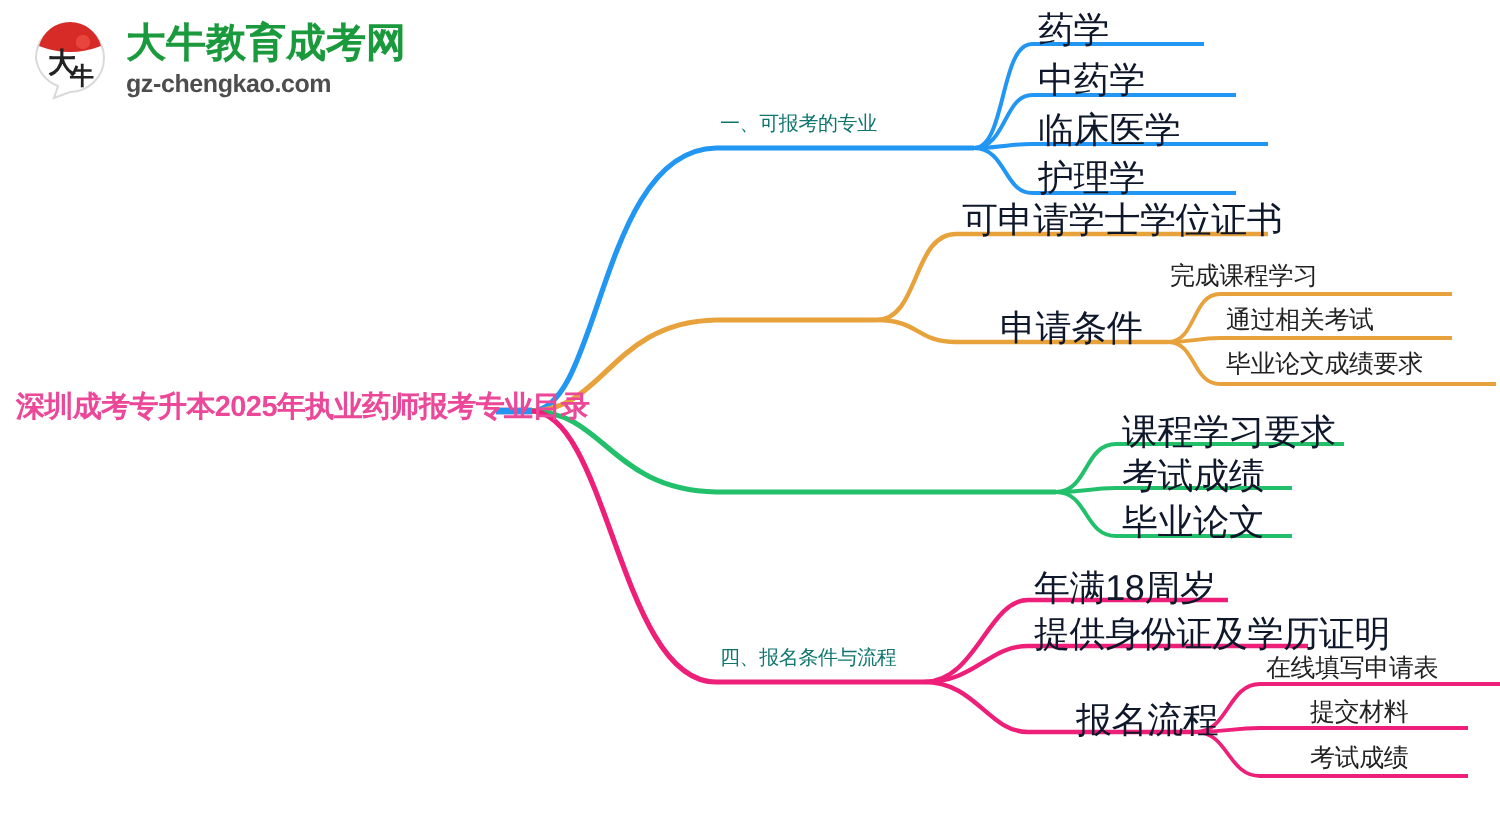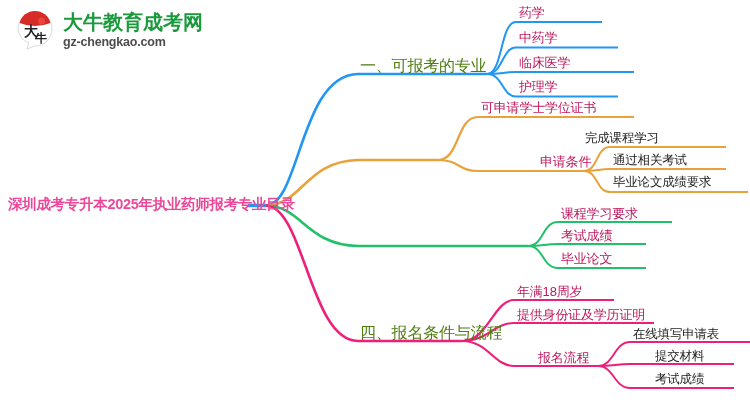--- a/index.html
+++ b/index.html
@@ -56,27 +56,27 @@
     font-family: "Liberation Sans", "DejaVu Sans", sans-serif;
     line-height: 1;
   }
   .root-node {
     font-size: 14.5px;
     font-weight: bold;
     color: #ec4899;
     letter-spacing: -0.3px;
   }
   .lvl1 {
-    font-size: 16px;
-    color: #4d7c0f;
+    font-size: 10px;
+    color: #0f766e;
     letter-spacing: -0.2px;
   }
   .lvl2 {
-    font-size: 13px;
-    color: #be185d;
+    font-size: 18px;
+    color: #0f172a;
     letter-spacing: -0.2px;
   }
   .lvl3 {
     font-size: 12.5px;
     color: #222222;
     letter-spacing: -0.2px;
   }
 </style>
 </head>
 <body>
@@ -163,21 +163,21 @@
 
   <div class="node root-node" style="left:8px; top:197px;">深圳成考专升本2025年执业药师报考专业目录</div>
 
   <div class="node lvl1" style="left:360px; top:58px;">一、可报考的专业</div>
   <div class="node lvl2" style="left:519px; top:6px;">药学</div>
   <div class="node lvl2" style="left:519px; top:31px;">中药学</div>
   <div class="node lvl2" style="left:519px; top:56px;">临床医学</div>
   <div class="node lvl2" style="left:519px; top:80px;">护理学</div>
 
   <div class="node lvl2" style="left:481px; top:101px;">可申请学士学位证书</div>
-  <div class="node lvl2" style="left:540px; top:155px;">申请条件</div>
+  <div class="node lvl2" style="left:500px; top:155px;">申请条件</div>
   <div class="node lvl3" style="left:585px; top:132px;">完成课程学习</div>
   <div class="node lvl3" style="left:613px; top:154px;">通过相关考试</div>
   <div class="node lvl3" style="left:613px; top:176px;">毕业论文成绩要求</div>
 
   <div class="node lvl2" style="left:561px; top:207px;">课程学习要求</div>
   <div class="node lvl2" style="left:561px; top:229px;">考试成绩</div>
   <div class="node lvl2" style="left:561px; top:252px;">毕业论文</div>
 
   <div class="node lvl1" style="left:360px; top:325px;">四、报名条件与流程</div>
   <div class="node lvl2" style="left:517px; top:285px;">年满18周岁</div>

